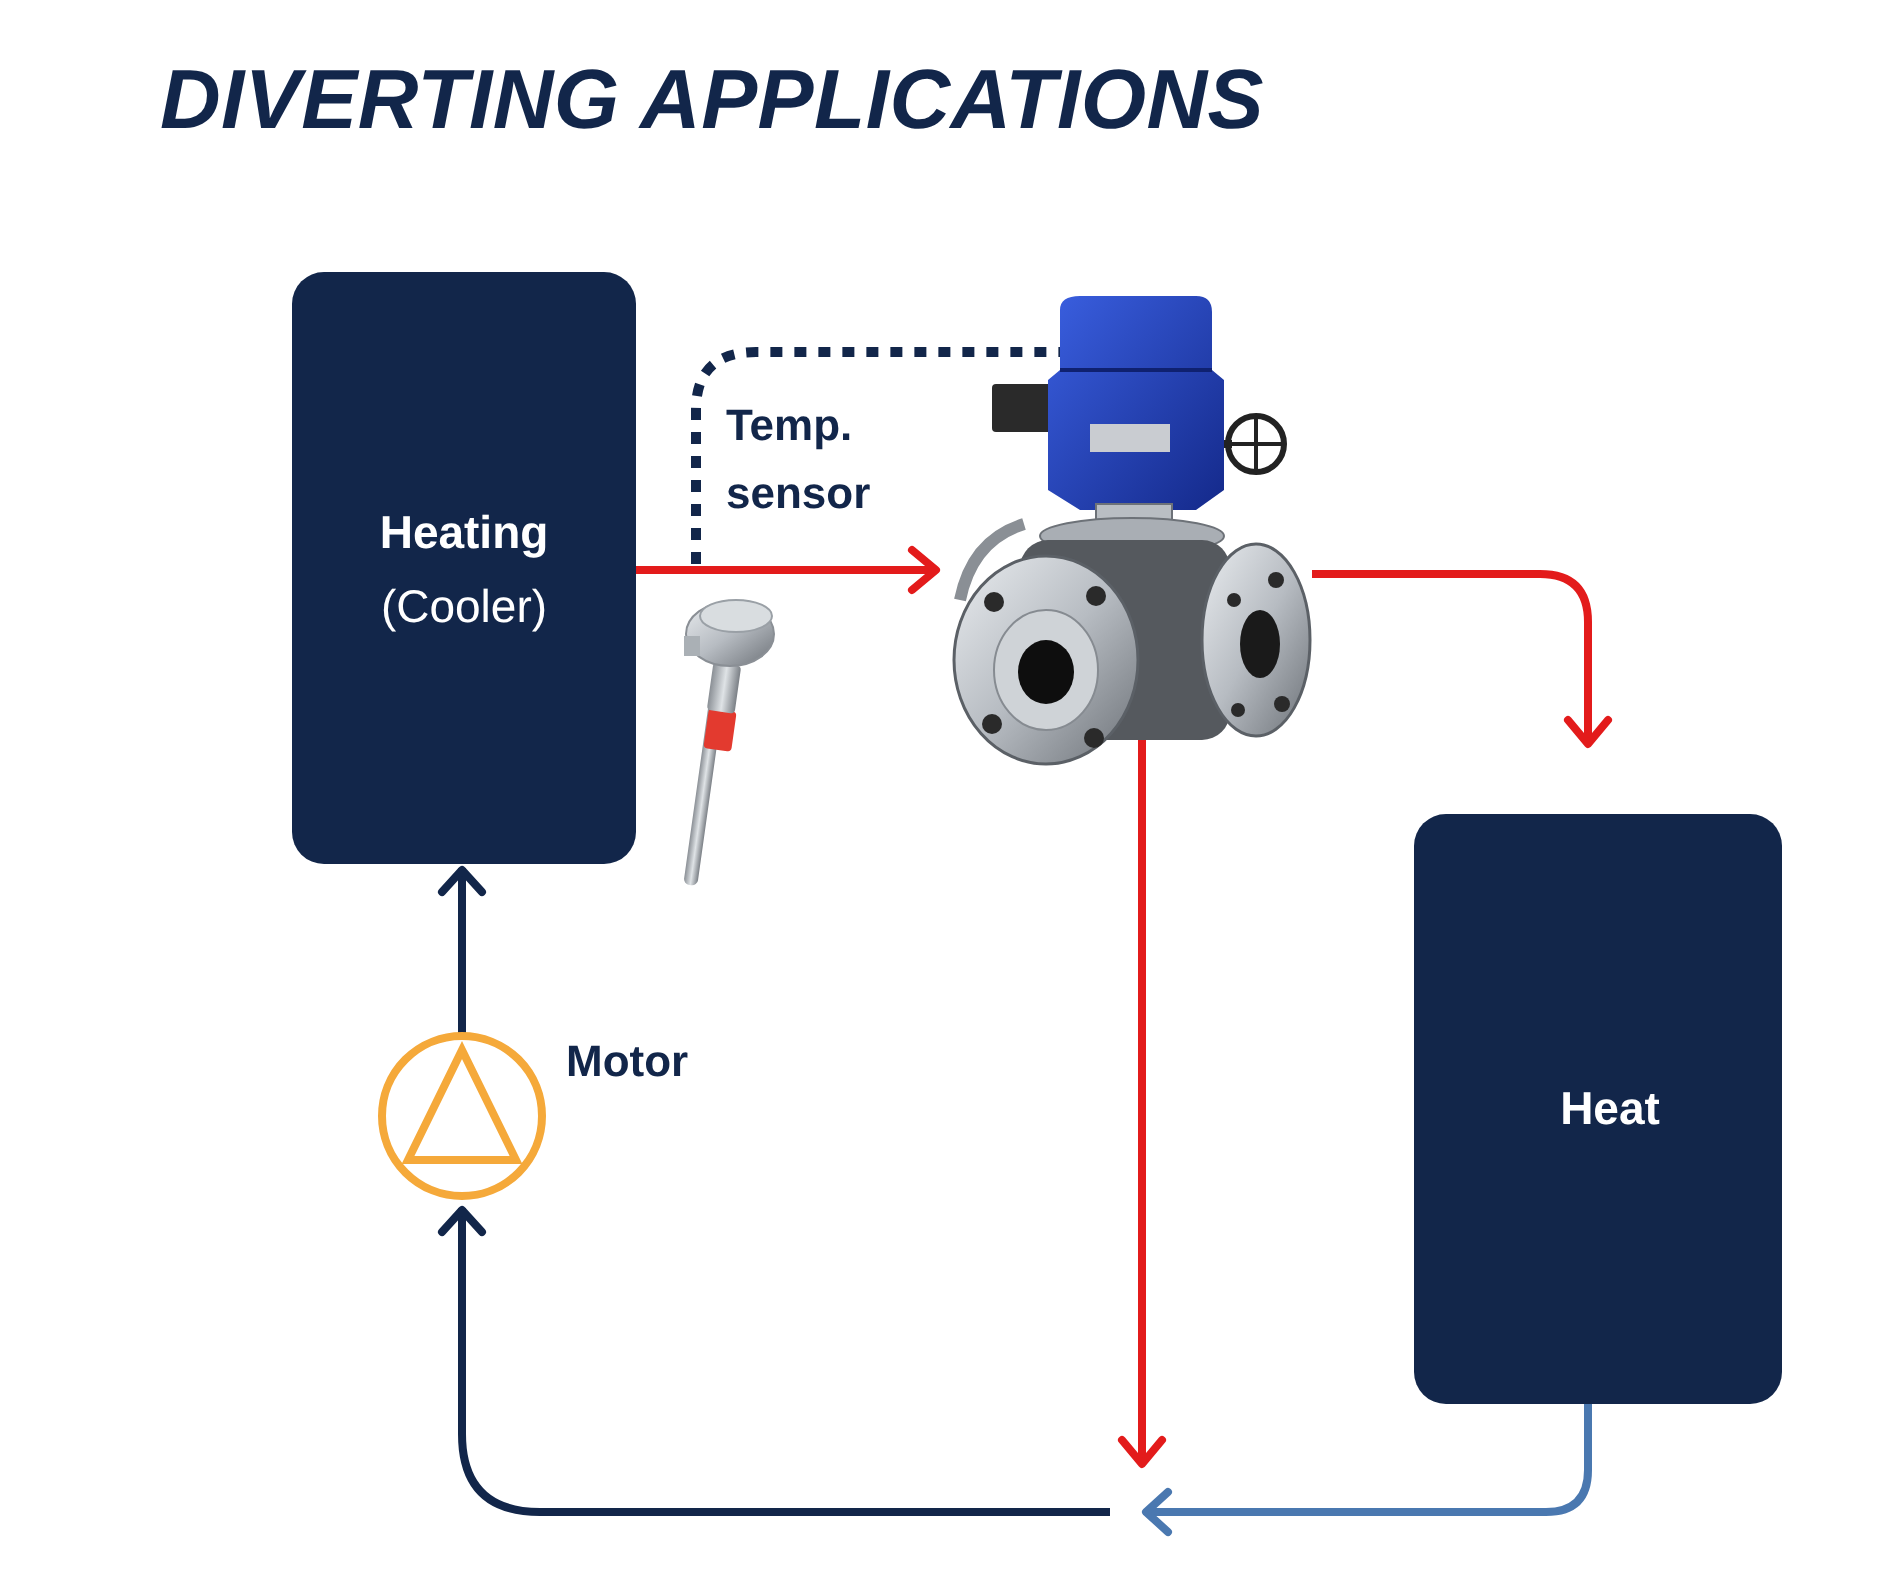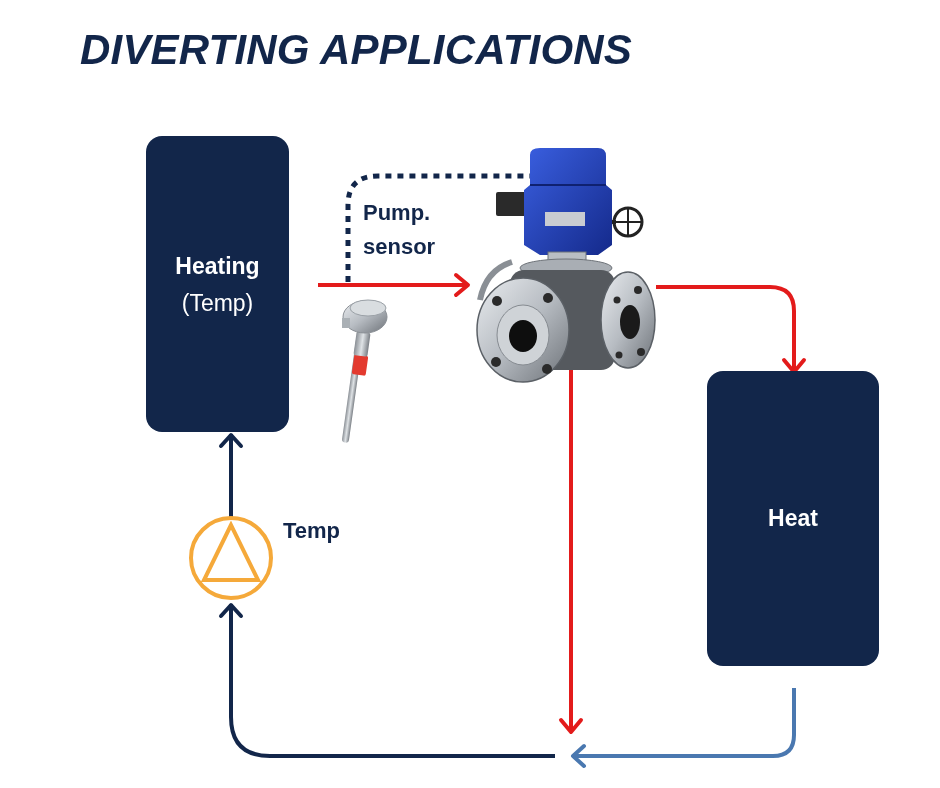--- a/index.html
+++ b/index.html
@@ -1,22 +1,22 @@
 <!DOCTYPE html>
 <html><head>
 <meta charset="utf-8">
 <style>
   html,body{margin:0;padding:0;background:#ffffff;}
   body{width:940px;height:788px;position:relative;overflow:hidden;font-family:"Liberation Sans",sans-serif;}
   .title{position:absolute;left:80px;top:26px;font-size:42px;font-weight:bold;color:#12264a;letter-spacing:0.2px;font-family:"Liberation Sans",sans-serif;font-style:italic;}
   .box{position:absolute;background:#12264a;border-radius:16px;color:#fff;text-align:center;display:flex;flex-direction:column;justify-content:center;align-items:center;font-family:"Liberation Sans",sans-serif;}
   .box .b{font-weight:bold;font-size:23px;line-height:37px;}
   .box .n{font-size:23px;line-height:37px;}
-  #heating{left:146px;top:136px;width:143px;height:296px;justify-content:flex-start;padding-top:112px;box-sizing:border-box;}
-  #cooler{left:707px;top:371px;width:172px;height:295px;}
+  #heating{left:146px;top:136px;width:172px;height:296px;justify-content:flex-start;padding-top:112px;box-sizing:border-box;}
+  #cooler{left:707px;top:407px;width:172px;height:295px;padding-left:12px;}
   .lbl{position:absolute;color:#12264a;font-weight:bold;font-size:22px;line-height:34px;font-family:"Liberation Sans",sans-serif;}
   svg.overlay{position:absolute;left:0;top:0;}
 </style>
 </head>
 <body>
 
 <div class="title">DIVERTING APPLICATIONS</div>
 
 <svg class="overlay" width="940" height="788" viewBox="0 0 940 788">
   <defs>
@@ -114,25 +114,25 @@
     <ellipse cx="630" cy="322" rx="10" ry="17" fill="#1a1a1a"></ellipse>
     <circle cx="638" cy="290" r="4" fill="#2a2a2a"></circle>
     <circle cx="641" cy="352" r="4" fill="#2a2a2a"></circle>
     <circle cx="617" cy="300" r="3.5" fill="#2a2a2a"></circle>
     <circle cx="619" cy="355" r="3.5" fill="#2a2a2a"></circle>
   </g>
 </svg>
 
 <div class="box" id="heating">
   <div class="b">Heating</div>
-  <div class="n">(Temp)</div>
+  <div class="n">(Cooler)</div>
 </div>
 
 <div class="box" id="cooler">
   <div class="b">Heat</div>
 </div>
 
 <div class="lbl" style="left:363px;top:196px;">
-  <div>Pump.</div>
+  <div>Temp.</div>
   <div>sensor</div>
 </div>
 
-<div class="lbl" style="left:283px;top:514px;">Temp</div>
+<div class="lbl" style="left:283px;top:514px;">Motor</div>
 
 </body></html>

